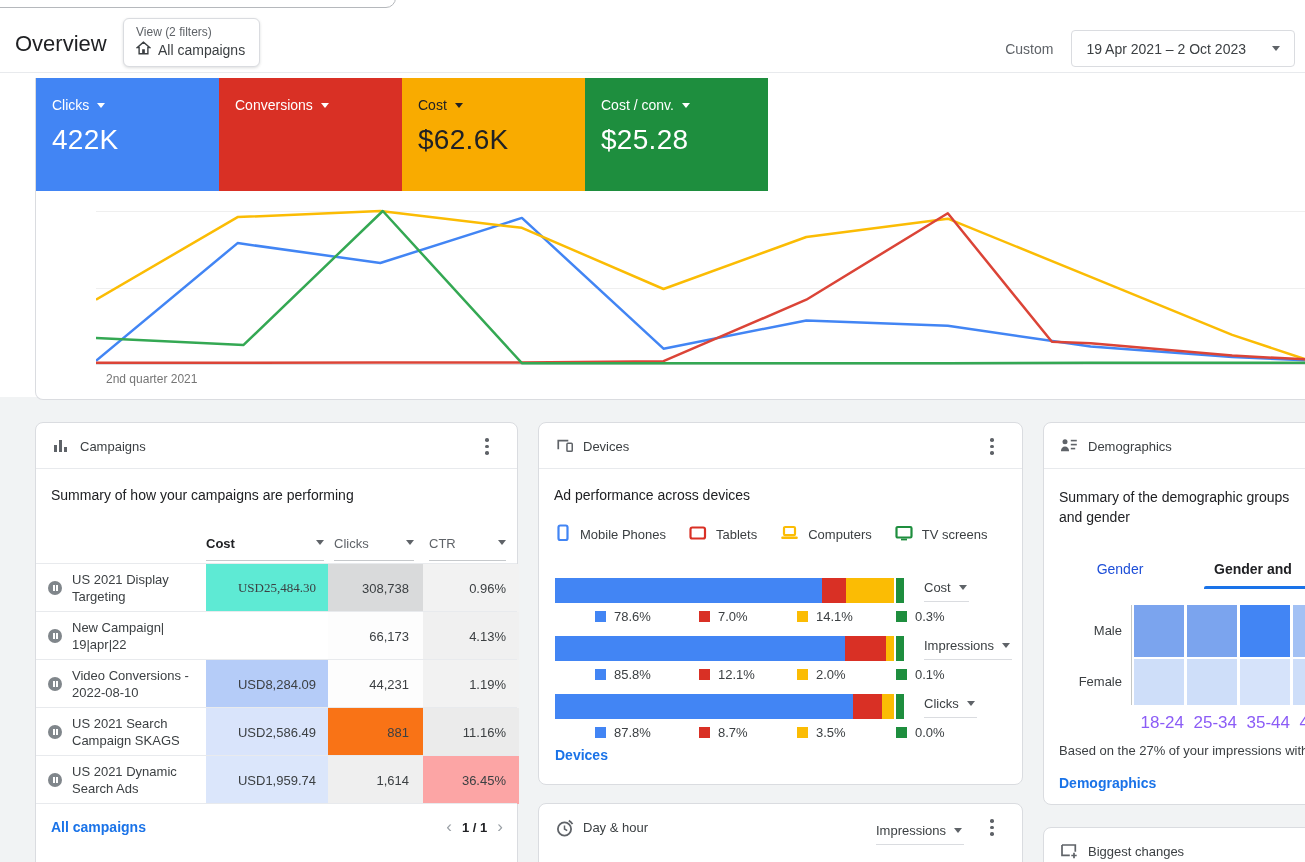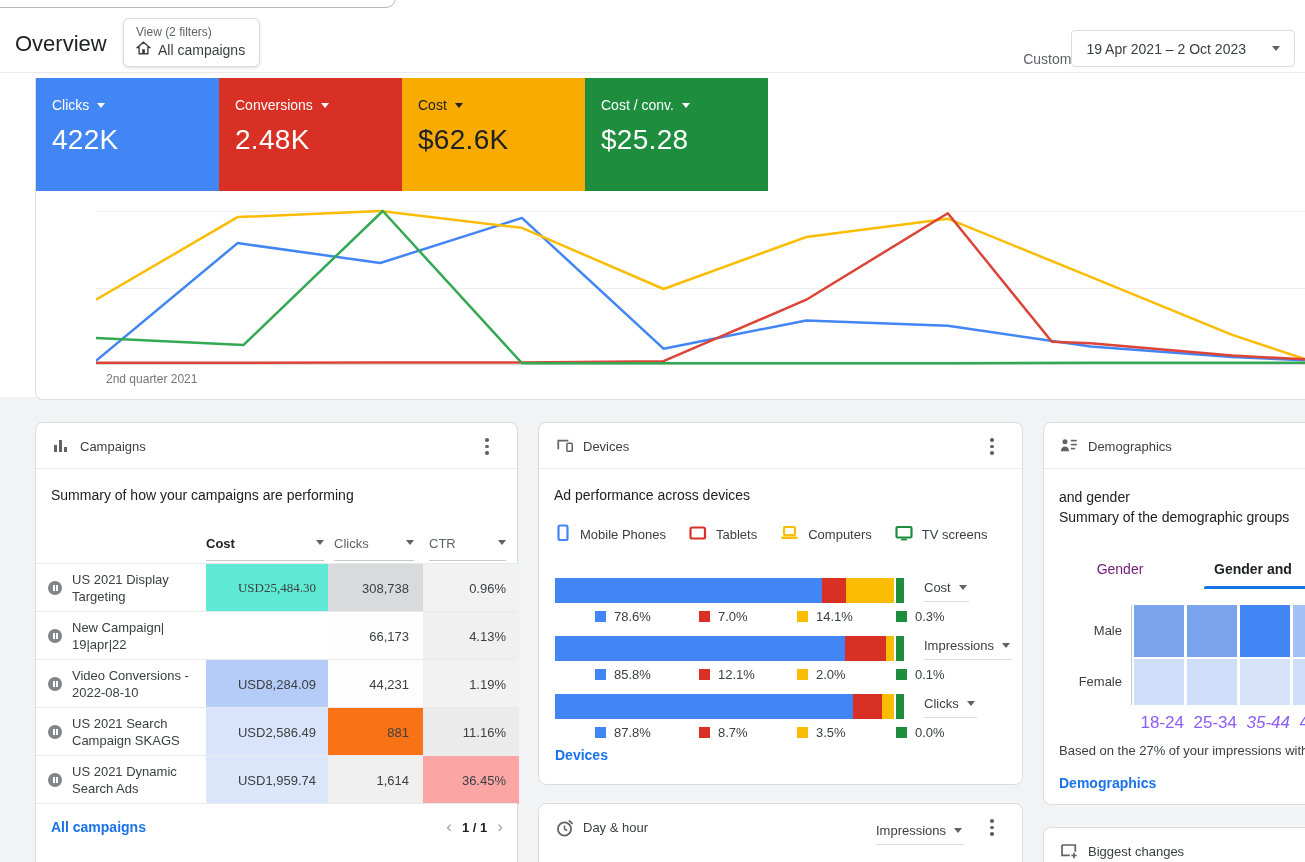--- a/index.html
+++ b/index.html
@@ -10,21 +10,21 @@
   }
   
   .top-artifact { position:absolute; left:-2px; top:-12px; width:398px; height:20px;
     border:1px solid #B5B8BC; border-radius:0 0 10px 0; background:#fff; }
   .page-title { position:absolute; left:15px; top:31px; font-size:22px; font-weight:400; color:#202124; }
   .view-chip { position:absolute; left:123px; top:18px; height:49px; background:#fff;
     border:1px solid #DADCE0; border-radius:6px; padding:6px 14px 6px 12px;
     box-shadow:0 1px 3px rgba(60,64,67,.18); cursor:pointer; }
   .chip-line1 { font-size:12px; color:#5F6368; }
   .chip-line2 { display:flex; align-items:center; gap:7px; font-size:14px; color:#3C4043; margin-top:2px; }
-  .date-area { position:absolute; right:10px; top:30px; display:flex; align-items:flex-end; }
+  .date-area { position:absolute; right:10px; top:30px; display:flex; align-items:center; gap:18px; }
   .custom-label { font-size:14px; color:#5F6368; }
   .date-box { height:37px; border:1px solid #DADCE0; border-radius:4px; background:#fff;
     display:flex; align-items:center; gap:26px; padding:0 14px; font-size:14px; color:#3C4043; cursor:pointer; }
   .header-divider { position:absolute; left:0; top:72px; width:1305px; height:1px; background:#E8EAED; }
   .gray-bg { position:absolute; left:0; top:397px; width:1305px; height:465px; background:#F1F3F4; }
 
   .tri { display:inline-block; width:0; height:0; border-left:4.5px solid transparent;
     border-right:4.5px solid transparent; border-top:5px solid currentColor; vertical-align:middle; }
   .gray { color:#5F6368; }
 
@@ -90,21 +90,21 @@
   .dd { position:absolute; left:385px; font-size:13px; color:#3C4043; border-bottom:1px solid #DADCE0;
     padding:0 2px 6px 0; display:flex; align-items:center; gap:8px; cursor:pointer; }
   .dd .tri { color:#5F6368; }
   .devices-card .blue-link { position:absolute; left:16px; top:324px; }
 
   
   .demographics-card { left:1043px; top:422px; width:420px; height:383px; }
   .demo-sum { position:absolute; left:15px; top:64px; font-size:14px; color:#202124;
     line-height:20px; white-space:nowrap; }
   .tab { position:absolute; top:138px; font-size:14px; text-align:center; cursor:pointer; }
-  .tab.inactive { left:30px; width:92px; color:#701a75; }
+  .tab.inactive { left:30px; width:92px; color:#1d4ed8; }
   .tab.active { left:170px; width:240px; text-align:left; color:#202124; font-weight:700; }
   .tab-underline { position:absolute; left:160px; top:163px; width:260px; height:3px;
     background:#1A73E8; border-radius:2px 2px 0 0; }
   .vaxis { position:absolute; left:87px; top:182px; width:1px; height:100px; background:#C4C7C5; }
   .hm-rowlabel { position:absolute; width:78px; text-align:right; font-size:13px; color:#3C4043; }
   .hm-cell { position:absolute; }
   .hm-agelabel { position:absolute; top:290px; width:50px; text-align:right; font-size:17px; color:#8b5cf6; }
   .demo-caption { position:absolute; left:15px; top:320px; font-size:13px; color:#3C4043; white-space:nowrap; }
   .demographics-card .blue-link { position:absolute; left:15px; top:352px; }
 
@@ -150,21 +150,20 @@
             <span>Clicks</span>
             <span class="tri"></span>
           </div>
           <div class="mv">422K</div>
         </div>
         <div class="metric" style="left: 183px; background: rgb(217, 48, 37); color: rgb(255, 255, 255);">
           <div class="ml-row">
             <span>Conversions</span>
             <span class="tri"></span>
           </div>
-          <div class="mv">2.48K</div>
         </div>
         <div class="metric" style="left: 366px; background: rgb(249, 171, 0); color: rgb(32, 33, 36);">
           <div class="ml-row">
             <span>Cost</span>
             <span class="tri"></span>
           </div>
           <div class="mv">$62.6K</div>
         </div>
         <div class="metric" style="left: 549px; background: rgb(30, 142, 62); color: rgb(255, 255, 255);">
           <div class="ml-row">
@@ -395,41 +394,41 @@
       <span class="hicon"><svg viewBox="0 0 18 16" width="18" height="16">
             <circle cx="5" cy="4.8" r="2.5" fill="#5F6368"></circle>
             <path d="M1 13.5c0-2.3 1.8-4.1 4-4.1s4 1.8 4 4.1v.7H1z" fill="#5F6368"></path>
             <rect x="10.8" y="2.8" width="6" height="1.6" fill="#5F6368"></rect>
             <rect x="10.8" y="6.8" width="6" height="1.6" fill="#5F6368"></rect>
             <rect x="10.8" y="10.8" width="4.4" height="1.6" fill="#5F6368"></rect>
           </svg></span>
       <span class="card-title">Demographics</span>
     </div>
     <div class="demo-sum">
+      <div>Summary of the demographic groups</div>
       <div>and gender</div>
-      <div>Summary of the demographic groups</div>
     </div>
     <div class="tab inactive">Gender</div>
     <div class="tab active">Gender and</div>
     <div class="tab-underline"></div>
     <div class="vaxis"></div>
     <div id="heatmap">
         <div class="hm-rowlabel" style="left: 0px; top: 200px;">Male</div>
         <div class="hm-cell" style="left: 90px; top: 182px; width: 50px; height: 52px; background: rgb(123, 164, 238);"></div>
         <div class="hm-cell" style="left: 143px; top: 182px; width: 50px; height: 52px; background: rgb(123, 164, 238);"></div>
         <div class="hm-cell" style="left: 196px; top: 182px; width: 50px; height: 52px; background: rgb(66, 133, 244);"></div>
         <div class="hm-cell" style="left: 249px; top: 182px; width: 50px; height: 52px; background: rgb(163, 193, 244);"></div>
         <div class="hm-rowlabel" style="left: 0px; top: 251px;">Female</div>
         <div class="hm-cell" style="left: 90px; top: 236px; width: 50px; height: 46px; background: rgb(206, 222, 249);"></div>
         <div class="hm-cell" style="left: 143px; top: 236px; width: 50px; height: 46px; background: rgb(206, 222, 249);"></div>
         <div class="hm-cell" style="left: 196px; top: 236px; width: 50px; height: 46px; background: rgb(214, 227, 250);"></div>
         <div class="hm-cell" style="left: 249px; top: 236px; width: 50px; height: 46px; background: rgb(206, 222, 249);"></div>
         <div class="hm-agelabel" style="left: 90px;">18-24</div>
         <div class="hm-agelabel" style="left: 143px;">25-34</div>
-        <div class="hm-agelabel" style="left: 196px; font-style: italic;">35-44</div>
+        <div class="hm-agelabel" style="left: 196px;">35-44</div>
         <div class="hm-agelabel" style="left: 249px;">45-54</div>
       </div>
     <div class="demo-caption">Based on the 27% of your impressions with</div>
     <span class="blue-link">Demographics</span>
   </section>
 
   <section class="card dayhour-card">
     <div class="card-header" style="border-bottom:none">
       <span class="hicon"><svg viewBox="0 0 20 20" width="20" height="20">
             <circle cx="9.5" cy="11" r="6.6" fill="none" stroke="#5F6368" stroke-width="1.8"></circle>

